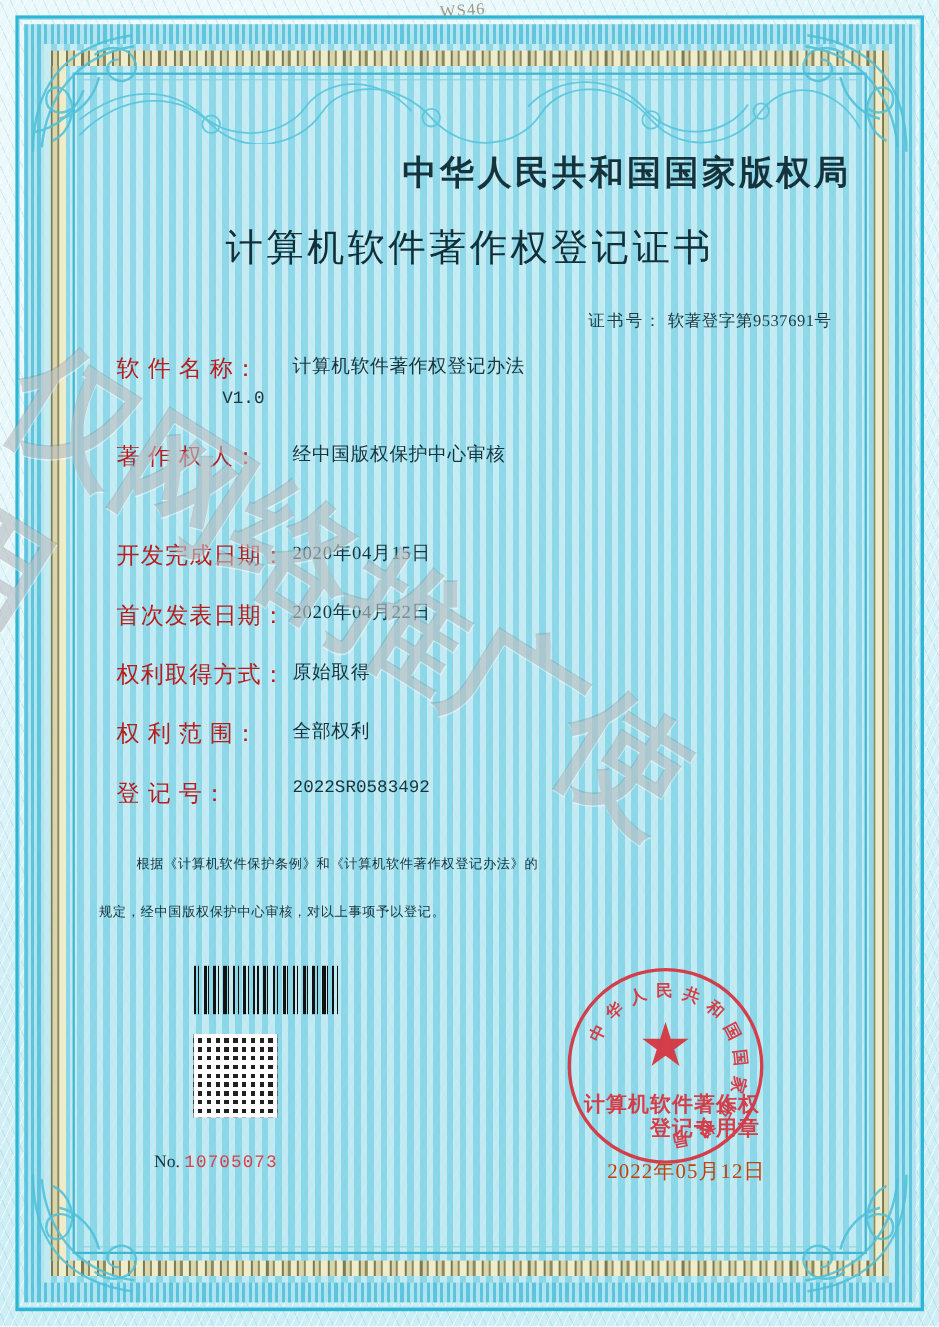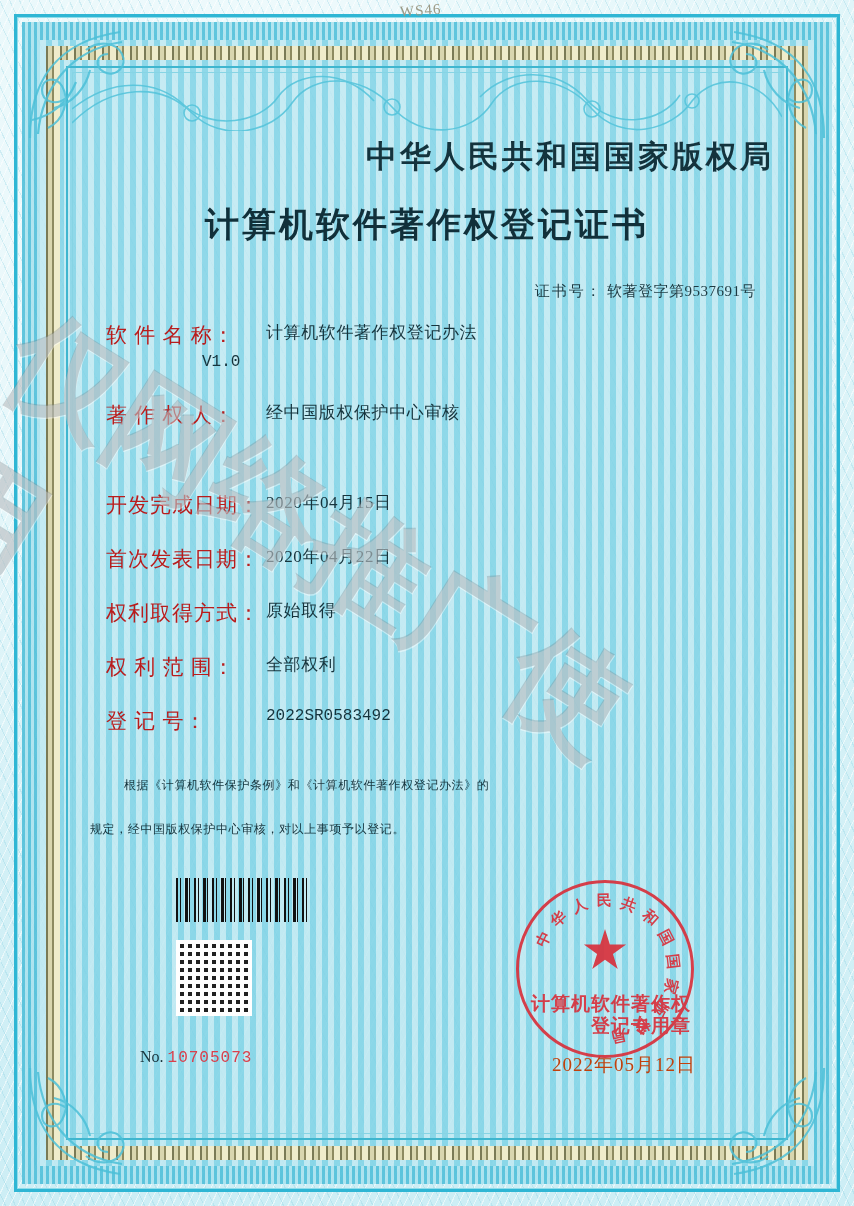--- a/index.html
+++ b/index.html
@@ -109,21 +109,21 @@
     font-family: "Liberation Serif", serif;
     font-weight: bold;
     font-size: 31px;
     letter-spacing: 3px;
     color: #14333d;
     margin-top: 6px;
   }
   .title-main {
     text-align: center;
     font-family: "Liberation Serif", serif;
-    font-weight: bold;
+    font-weight: normal;
     font-size: 34px;
     letter-spacing: 3px;
     color: #11303a;
     margin-top: 24px;
   }
   .cert-no {
     text-align: right;
     font-family: "Liberation Serif", serif;
     font-size: 15px;
     color: #1d3a42;

